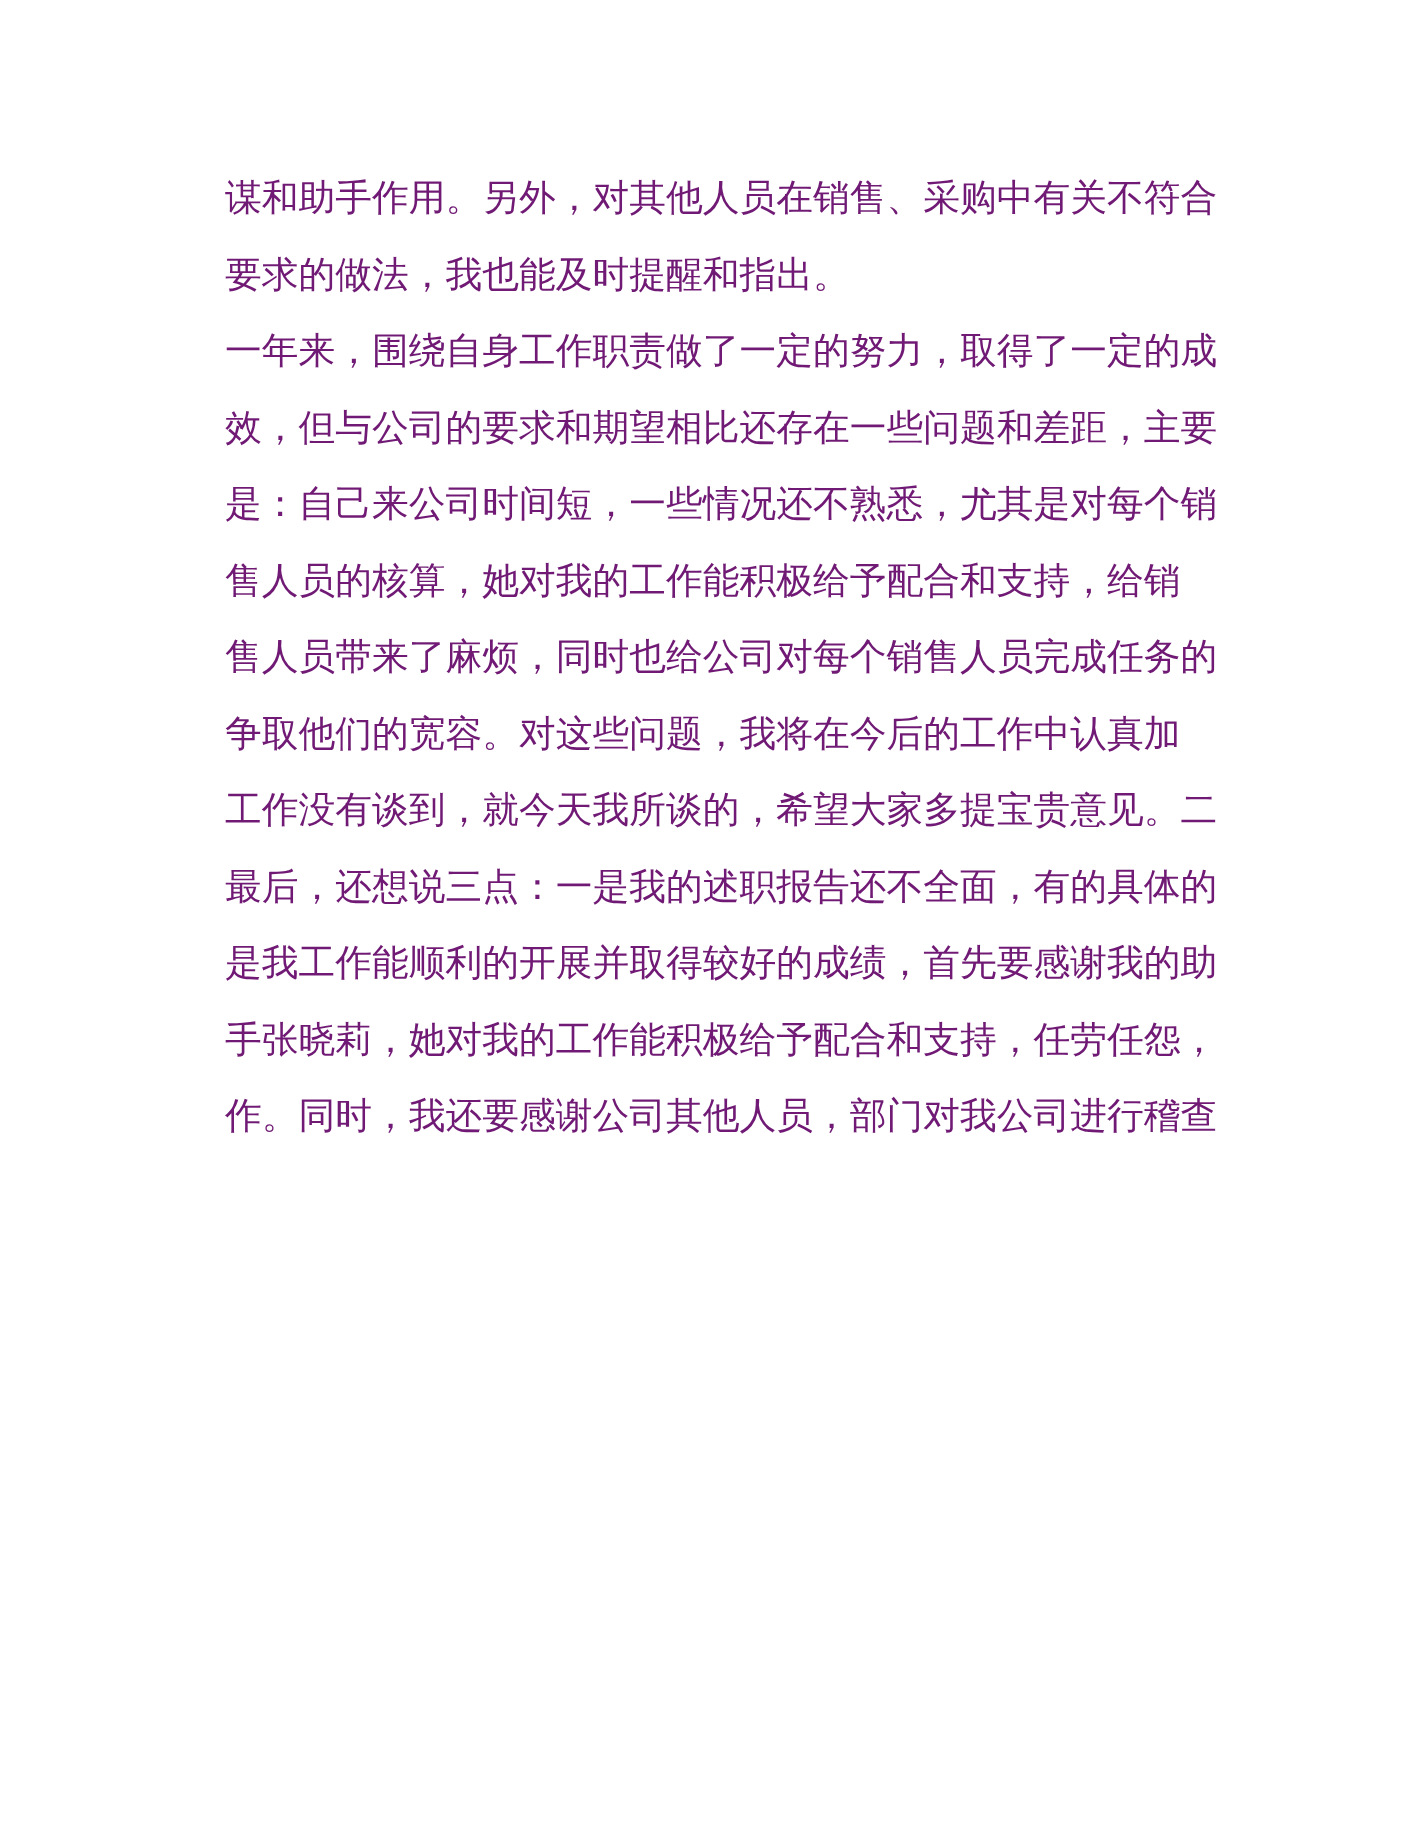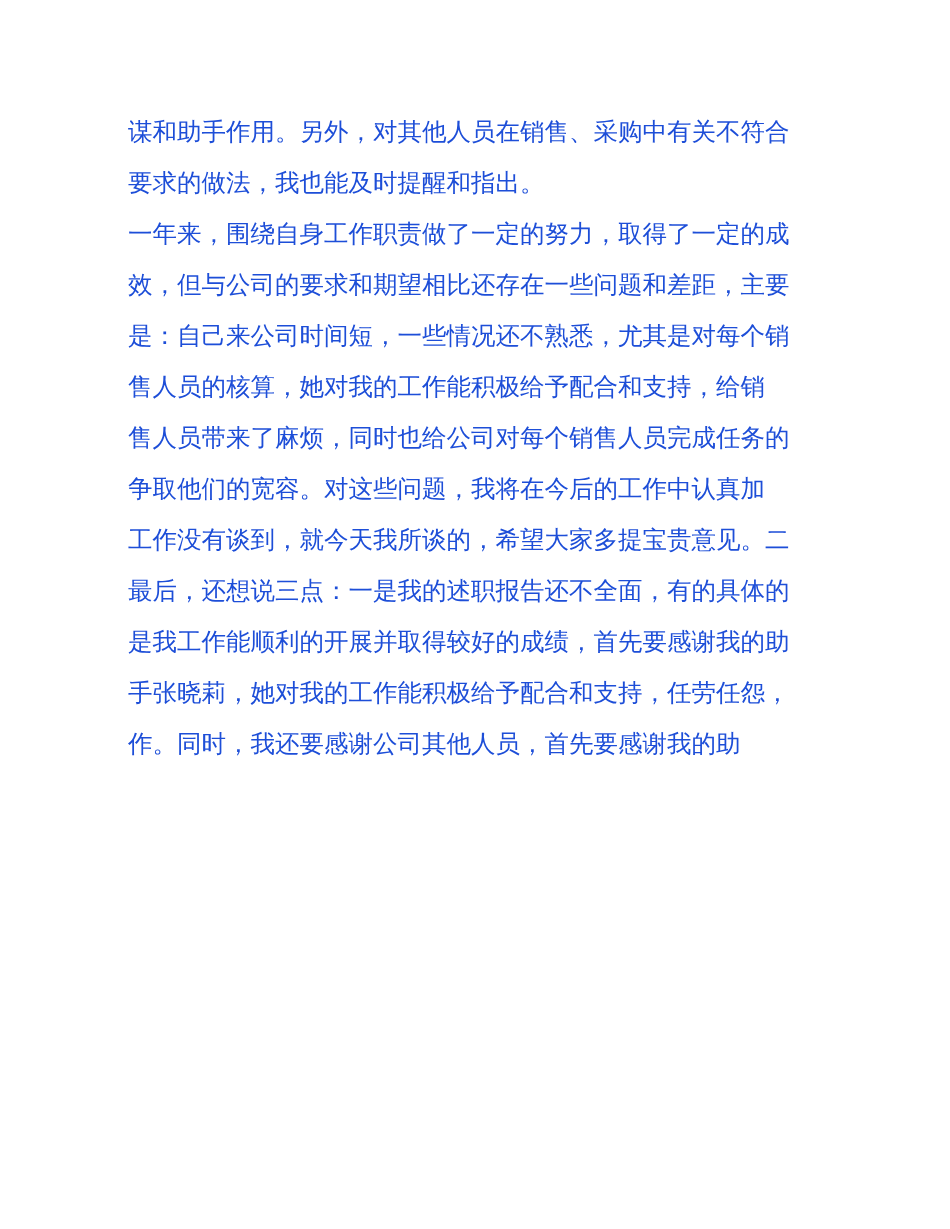--- a/index.html
+++ b/index.html
@@ -16,26 +16,26 @@
     .page {
       position: absolute;
       left: 0;
       top: 0;
       width: 950px;
       height: 1229px;
       background: #ffffff;
     }
     .text-body {
       position: absolute;
-      left: 128px;
+      left: 150px;
       top: 106px;
       width: 680px;
       font-family: "DejaVu Serif", "Liberation Serif", serif;
       font-size: 24.5px;
-      color: #1d4ed8;
+      color: #701a75;
     }
     .line {
       display: block;
       height: 51px;
       line-height: 51px;
       white-space: nowrap;
       letter-spacing: 0;
     }
   </style>
 </head>
@@ -57,17 +57,17 @@
       <span class="line">售人员的核算，她对我的工作能积极给予配合和支持，给销</span>
       <span class="line">售人员带来了麻烦，同时也给公司对每个销售人员完成任务的</span>
       <span class="line">争取他们的宽容。对这些问题，我将在今后的工作中认真加</span>
     </div>
 
     <div>
       <span class="line">工作没有谈到，就今天我所谈的，希望大家多提宝贵意见。二</span>
       <span class="line">最后，还想说三点：一是我的述职报告还不全面，有的具体的</span>
       <span class="line">是我工作能顺利的开展并取得较好的成绩，首先要感谢我的助</span>
       <span class="line">手张晓莉，她对我的工作能积极给予配合和支持，任劳任怨，</span>
-      <span class="line">作。同时，我还要感谢公司其他人员，首先要感谢我的助</span>
+      <span class="line">作。同时，我还要感谢公司其他人员，部门对我公司进行稽查</span>
     </div>
 
   </div>
 </div>
 
 </body></html>

